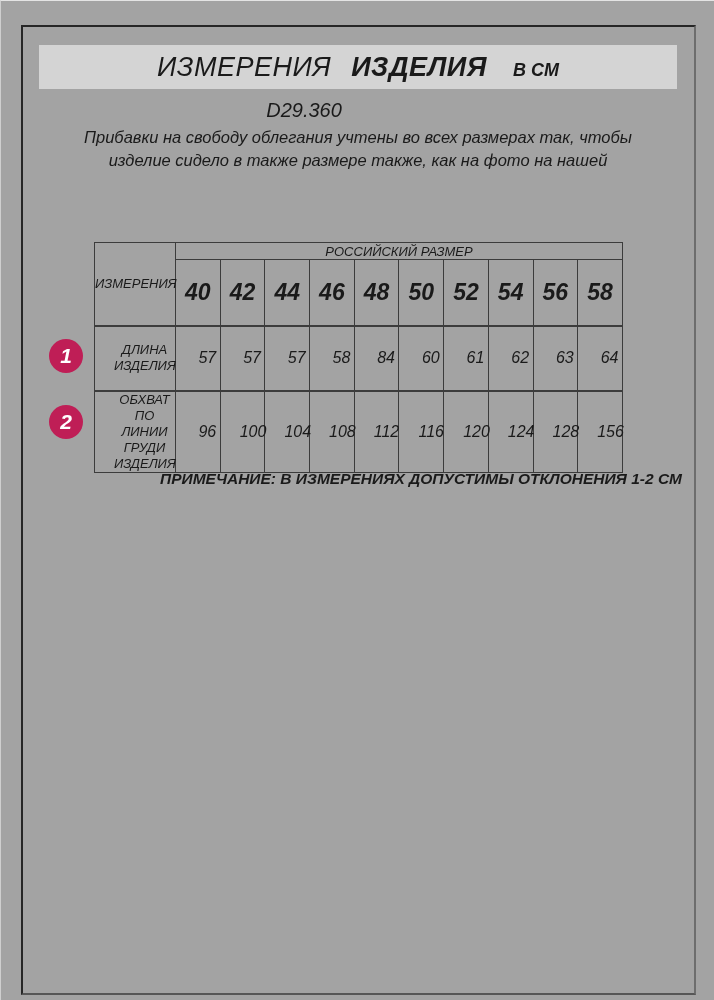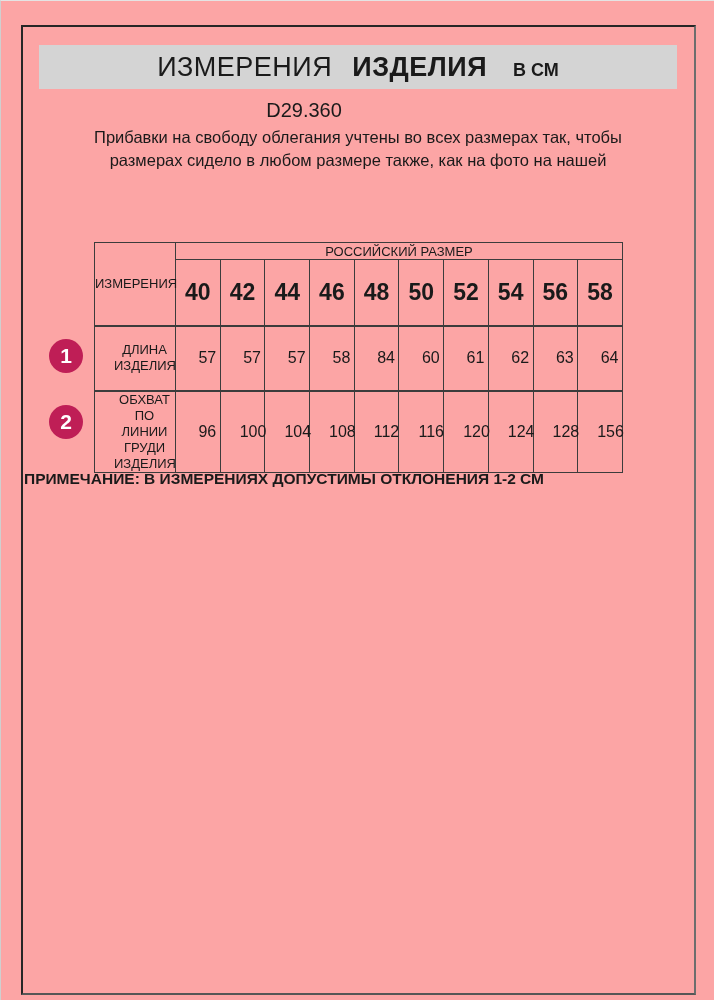--- a/index.html
+++ b/index.html
@@ -10,24 +10,25 @@
     background: #ffffff;
     font-family: "Liberation Sans", "DejaVu Sans", sans-serif;
     color: #1a1a1a;
     overflow: hidden;
   }
   .page {
     position: absolute;
     inset: 0;
     width: 714px;
     height: 1000px;
-    background: #fca5a5;
+    background: #a3a3a3;
     border-left: 1px solid #cfcfcf;
     border-top: 1px solid #e4e4e4;
     box-sizing: border-box;
+    font-style: italic;
   }
   .inner-frame {
     position: absolute;
     left: 20px;
     top: 24px;
     right: 18px;
     bottom: 5px;
     border-top: 2px solid #262626;
     border-left: 2px solid #262626;
     border-right: 2px solid #6d6d6d;
@@ -134,43 +135,42 @@
     align-items: center;
     justify-content: center;
   }
   .marker-1 { top: 338px; }
   .marker-2 { top: 404px; }
   .note {
     position: absolute;
     left: 0;
     top: 469px;
     width: 681px;
-    text-align: left;
+    text-align: right;
     font-size: 15.5px;
     font-weight: bold;
-    padding-left: 23px;
   }
 </style>
 </head>
 <body>
 
 <div class="page">
   <div class="inner-frame"></div>
 
   <div class="header-band">
     <span class="title-part1">ИЗМЕРЕНИЯ</span>
     <span class="title-part2">ИЗДЕЛИЯ</span>
     <span class="title-part3">В СМ</span>
   </div>
 
   <div class="product-code">D29.360</div>
 
   <div class="description">
     <div>Прибавки на свободу облегания учтены во всех размерах так, чтобы</div>
-    <div>размерах сидело в любом размере также, как на фото на нашей</div>
+    <div>изделие сидело в также размере также, как на фото на нашей</div>
   </div>
 
   <table class="size-table">
     <colgroup>
       <col class="col-label">
       <col>
         <col>
         <col>
         <col>
         <col>

